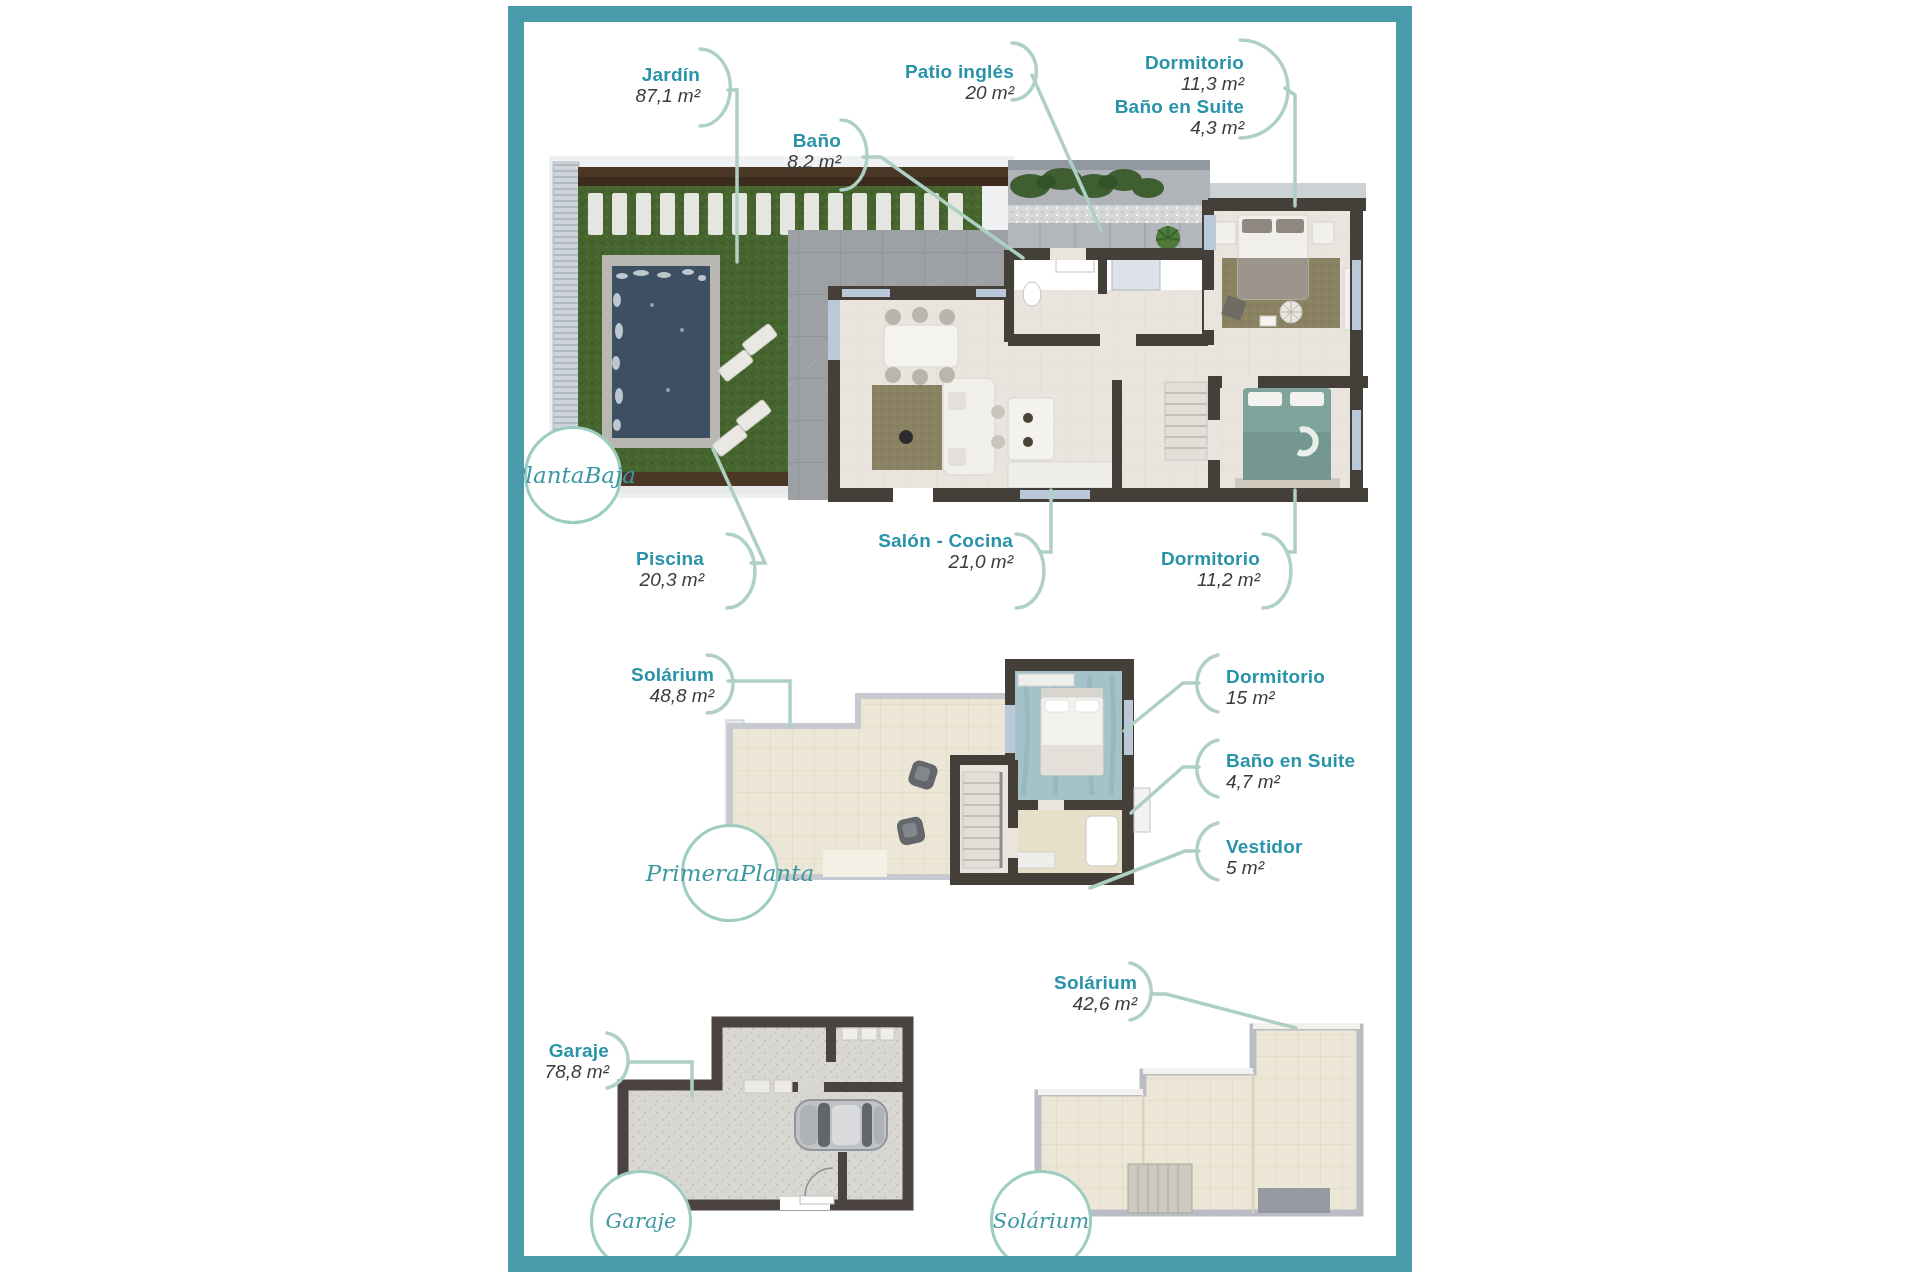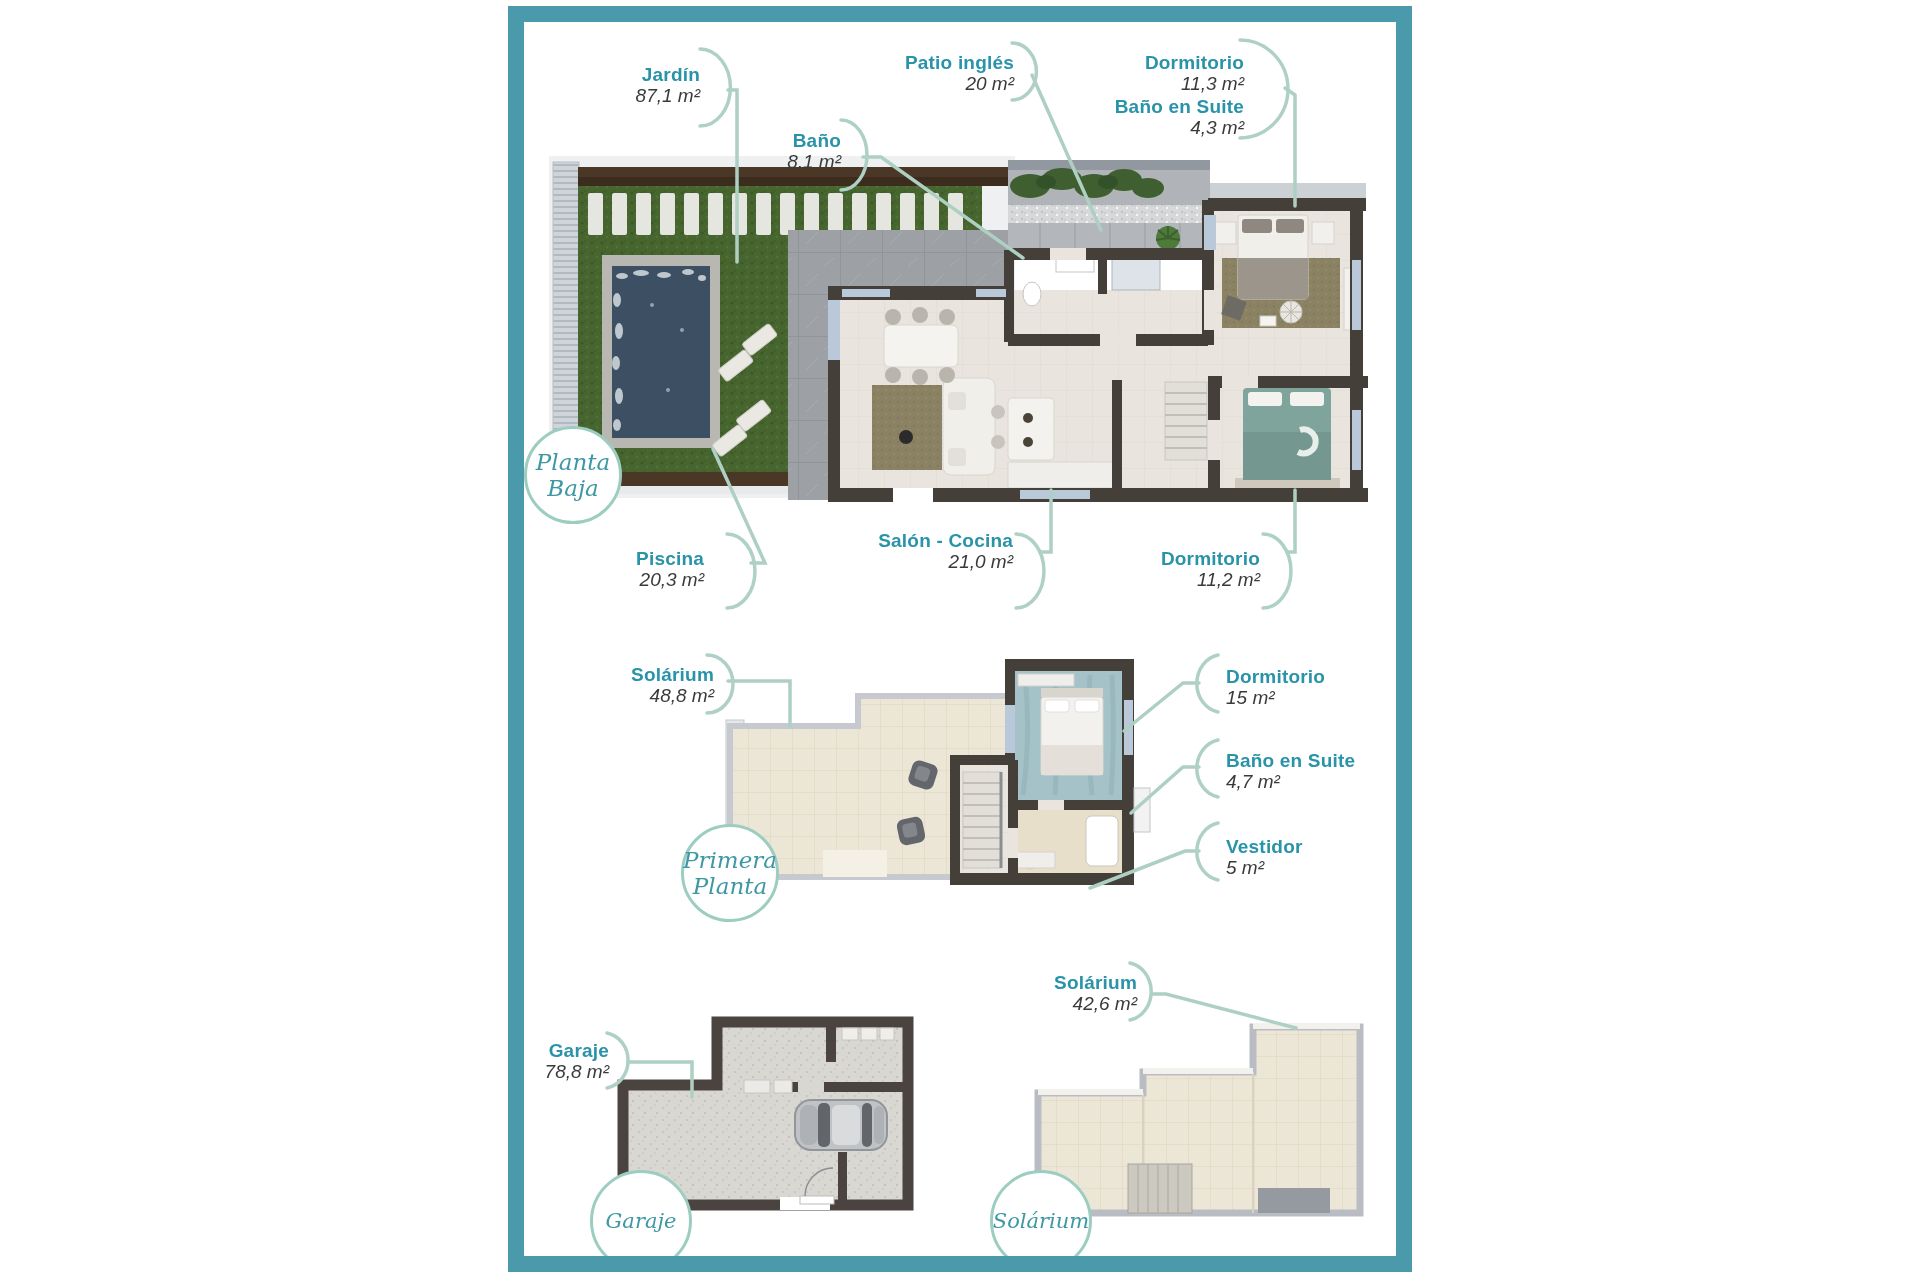--- a/index.html
+++ b/index.html
@@ -7,21 +7,21 @@
         font-family:"Liberation Sans",sans-serif;}
   .frame{position:absolute;left:508px;top:6px;width:904px;height:1266px;box-sizing:border-box;
          border:16px solid #4a9aab;z-index:50;pointer-events:none;}
   svg.plans{position:absolute;left:0;top:0;z-index:10;}
   .lbl{position:absolute;z-index:30;line-height:21px;width:200px;}
   .lbl .lname{font-weight:bold;font-size:19px;color:#2993a9;letter-spacing:.2px;}
   .lbl .larea{font-style:italic;font-size:19px;color:#3a3a3a;}
   .lbl.ra{text-align:right;}
   .lbl.la{text-align:left;}
   .badge{position:absolute;z-index:40;border-radius:50%;background:#ffffff;
-         border:3px solid #9ccdc0;display:flex;flex-direction:column;align-items:center;
+         border:3px solid #9ccdc0;display:flex;flex-direction:row;align-items:center;
          justify-content:center;text-align:center;
          font-family:"DejaVu Serif",serif;font-style:italic;color:#3e98a4;}
   .badge span{display:block;line-height:26px;font-size:23px;}
   .badge.small span{font-size:21px;}
 </style>
 </head>
 <body>
 
 <div class="page">
 
@@ -382,23 +382,23 @@
       <path d="M1130 963 A26 29 0 0 1 1130 1020"></path>
     </g>
   </svg>
 
   <div class="lbl ra" style="left:500px;top:64px">
     <div class="lname">Jardín</div>
     <div class="larea">87,1 m²</div>
   </div>
   <div class="lbl ra" style="left:641px;top:130px">
     <div class="lname">Baño</div>
-    <div class="larea">8,1 m²</div>
-  </div>
-  <div class="lbl ra" style="left:814px;top:52px">
+    <div class="larea">8,2 m²</div>
+  </div>
+  <div class="lbl ra" style="left:814px;top:61px">
     <div class="lname">Patio inglés</div>
     <div class="larea">20 m²</div>
   </div>
   <div class="lbl ra" style="left:1044px;top:52px">
     <div class="lname">Dormitorio</div>
     <div class="larea">11,3 m²</div>
   </div>
   <div class="lbl ra" style="left:1044px;top:96px">
     <div class="lname">Baño en Suite</div>
     <div class="larea">4,3 m²</div>

